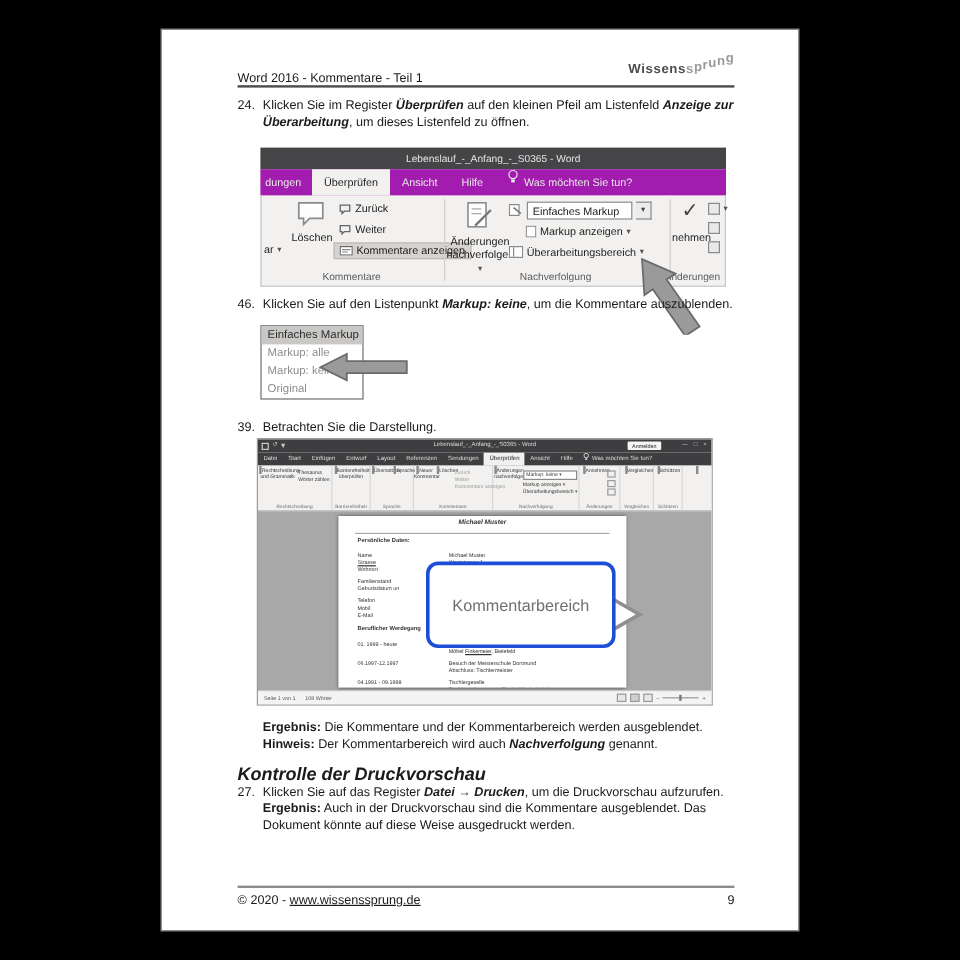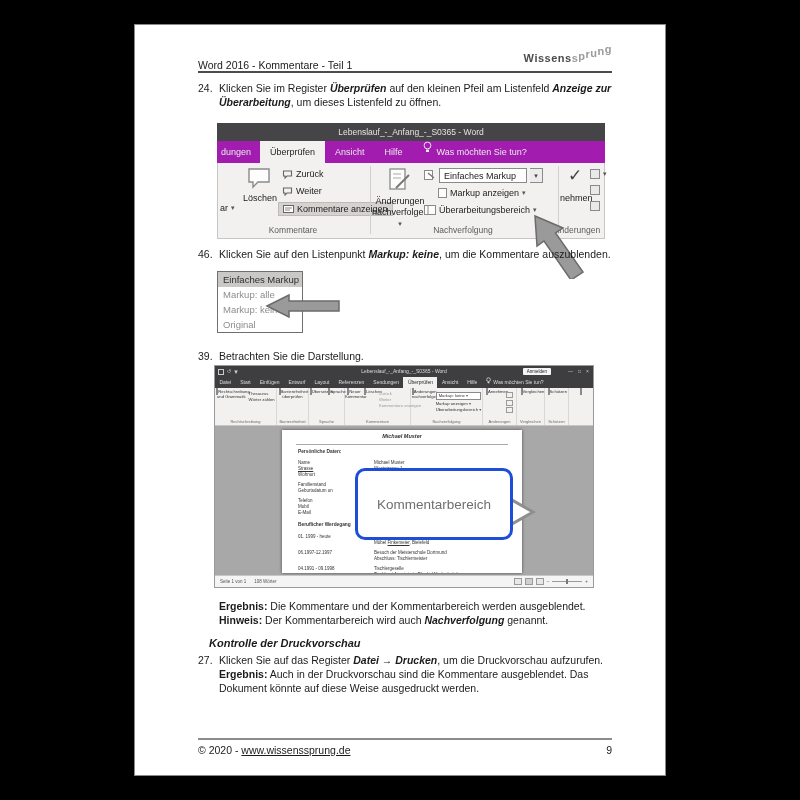--- a/index.html
+++ b/index.html
@@ -13,21 +13,21 @@
   .hdr{position:absolute;left:63px;top:24px;width:414px;height:22px;border-bottom:2px solid #4c4c4c;display:flex;justify-content:space-between;align-items:flex-end;font-size:10.5px;color:#1b1b1b}
   .logo{font-size:11px;font-weight:bold;color:#4c4c4c;letter-spacing:.5px;line-height:26px}
   .logo .rise{color:#9b9b9b;font-weight:600}
   .ftr{position:absolute;left:63px;top:713px;width:414px;border-top:2px solid #8c8c8c;display:flex;justify-content:space-between;font-size:10.5px;color:#1b1b1b;padding-top:4px}
   .ftr a{color:#1b1b1b;text-decoration:underline}
   
   .step{position:absolute;left:63px;display:flex;font-size:10.5px;line-height:14px;color:#1b1b1b}
   .step .num{width:21px;flex:none}
   .step .txt{width:393px}
   .subtxt{position:absolute;left:84px;width:393px;font-size:10.5px;line-height:14px;color:#1b1b1b}
-  .h2{position:absolute;left:74px;font-size:11px;font-weight:bold;font-style:italic;color:#1b1b1b}
+  .h2{position:absolute;left:63px;font-size:15px;font-weight:bold;font-style:italic;color:#1b1b1b}
   .key{display:inline-block;border:1px solid #444;padding:0 3px;line-height:11px;font-size:9.5px;margin:0 1px}
   
   .shot1{position:absolute;left:82px;top:98px;width:388px;height:116px;font-size:9px;color:#222}
   .s1-title{height:18px;background:#454547;color:#e4e4e4;font-size:8.5px;text-align:center;line-height:18px}
   .s1-tabs{height:22px;background:#a21caf;display:flex;align-items:stretch;color:#e8e8e8;font-size:9px}
   .s1-tab{line-height:22px;padding:0 10px}
   .s1-tab.partial{padding:0 9px 0 4px}
   .s1-tab.active{background:#f2f1f0;color:#1e1e1e}
   .s1-ribbon{position:relative;height:76px;background:#f2f1f0;border:1px solid #c6c6c6;border-top:none;box-sizing:border-box}
   .vdiv{position:absolute;top:3px;height:68px;width:1px;background:#d0d0d0}

